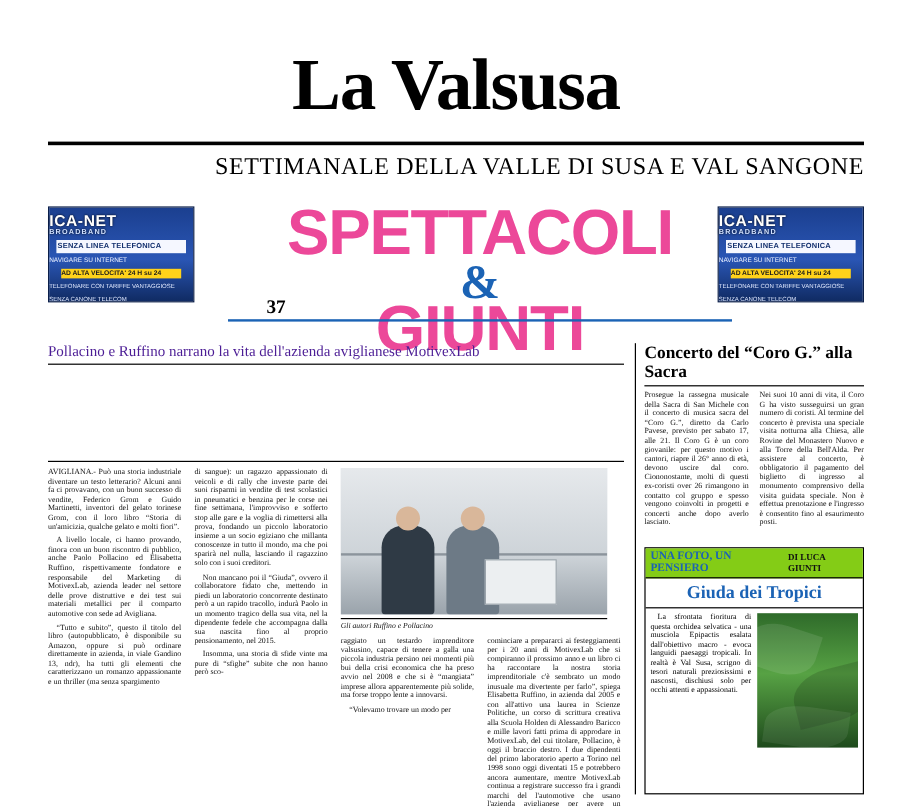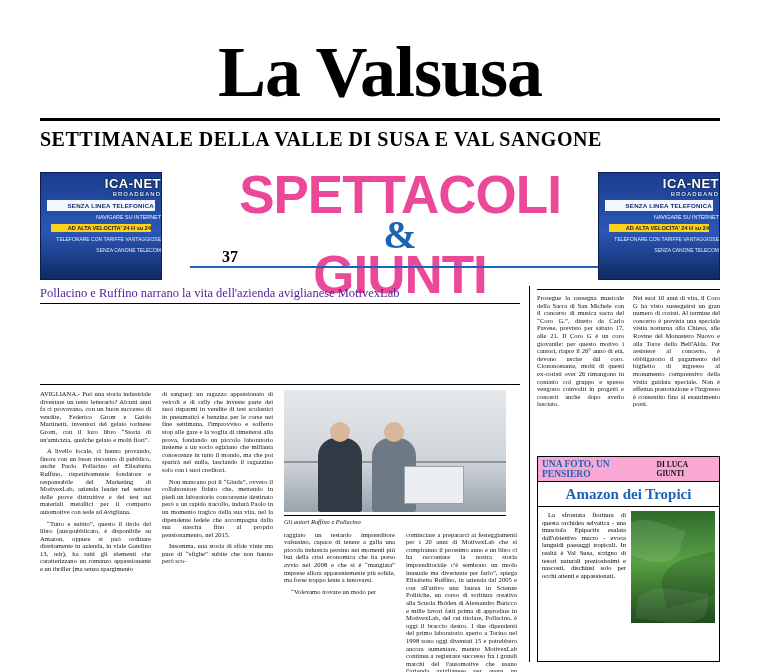--- a/index.html
+++ b/index.html
@@ -17,51 +17,51 @@
   }
 
   
   .masthead {
     position: absolute;
     left: 40px; top: 30px; width: 680px;
   }
   .masthead-title {
     font-family: "Liberation Serif", serif;
     font-weight: bold;
-    font-size: 72px;
+    font-size: 61px;
     line-height: 84px;
     letter-spacing: -1px;
     text-align: center;
     color: #000;
   }
   .masthead-rule {
     border-top: 3px solid #000;
     margin-top: 4px;
   }
   .masthead-sub {
-    text-align: left;
-    font-weight: bold;
+    text-align: right;
+    font-weight: normal;
     font-size: 20px;
     letter-spacing: 0.5px;
     margin-top: 7px;
     color: #000;
   }
 
   
   .banner-row {
     position: absolute;
     left: 40px; top: 170px; width: 680px; height: 105px;
   }
   .ad-box {
     position: absolute;
-    width: 122px; height: 108px;
+    width: 122px; height: 80px;
     background: linear-gradient(180deg,#1b3f8f 0%, #2a56b5 55%, #102b63 100%);
     border: 1px solid #0b1f4a;
     color: #fff;
-    text-align: right;
+    text-align: left;
     padding-top: 3px;
   }
   .ad-box.left { left: 0; top: 2px; }
   .ad-box.right { left: 558px; top: 2px; }
   .ad-logo {
     font-size: 13px; font-weight: bold; letter-spacing: 0.5px;
     font-family: "Liberation Sans", sans-serif;
     color: #ffffff;
     text-shadow: 0 0 2px #000;
   }
@@ -242,21 +242,21 @@
   .right-cols .col { width: 87px; }
 
   
   .feature {
     position: absolute;
     left: 497px; top: 170px; width: 183px; height: 206px;
     border: 1px solid #000;
   }
   .feature-head {
     display: flex; justify-content: space-between; align-items: center;
-    background: #f9a8d4;
+    background: #84cc16;
     border-bottom: 1px solid #000;
     padding: 2px 4px;
   }
   .feature-head .lbl {
     color: #1b63b5; font-weight: bold; font-size: 9.5px;
     font-family: "Liberation Serif", serif;
   }
   .feature-head .by {
     color: #111; font-weight: bold; font-size: 7.5px;
     font-family: "Liberation Serif", serif;
@@ -379,37 +379,38 @@
           </div>
           <div class="col">
             <p class="noind">cominciare a prepararci ai festeggiamenti per i 20 anni di MotivexLab che si compiranno il prossimo anno e un libro ci ha raccontare la nostra storia imprenditoriale c'è sembrato un modo inusuale ma divertente per farlo”, spiega Elisabetta Ruffino, in azienda dal 2005 e con all'attivo una laurea in Scienze Politiche, un corso di scrittura creativa alla Scuola Holden di Alessandro Baricco e mille lavori fatti prima di approdare in MotivexLab, del cui titolare, Pollacino, è oggi il braccio destro. I due dipendenti del primo laboratorio aperto a Torino nel 1998 sono oggi diventati 15 e potrebbero ancora aumentare, mentre MotivexLab continua a registrare successo fra i grandi marchi del l'automotive che usano l'azienda aviglianese per avere un responso affidabile e imparziale circa la tenuta dei materiali da loro utilizzati.</p>
 
           </div>
         </div>
       </div>
     </div>
 
     <div class="right-col">
+      <div class="right-title">Concerto del “Coro G.” alla Sacra</div>
       <div class="right-rule"></div>
       <div class="right-cols">
         <div class="col">
           <p class="noind">Prosegue la rassegna musicale della Sacra di San Michele con il concerto di musica sacra del “Coro G.”, diretto da Carlo Pavese, previsto per sabato 17, alle 21. Il Coro G è un coro giovanile: per questo motivo i cantori, riapre il 26° anno di età, devono uscire dal coro. Ciononostante, molti di questi ex-coristi over 26 rimangono in contatto col gruppo e spesso vengono coinvolti in progetti e concerti anche dopo averlo lasciato.</p>
         </div>
         <div class="col">
           <p class="noind">Nei suoi 10 anni di vita, il Coro G ha visto susseguirsi un gran numero di coristi. Al termine del concerto è prevista una speciale visita notturna alla Chiesa, alle Rovine del Monastero Nuovo e alla Torre della Bell'Alda. Per assistere al concerto, è obbligatorio il pagamento del biglietto di ingresso al monumento comprensivo della visita guidata speciale. Non è effettua prenotazione e l'ingresso è consentito fino al esaurimento posti.</p>
         </div>
       </div>
     </div>
 
     <div class="feature">
       <div class="feature-head">
         <span class="lbl">UNA FOTO, UN PENSIERO</span>
         <span class="by">DI LUCA GIUNTI</span>
       </div>
-      <div class="feature-title">Amazon dei Tropici</div>
+      <div class="feature-title">Giuda dei Tropici</div>
       <div class="feature-body">
         <div class="feature-text">
           <p class="noind">La sfrontata fioritura di questa orchidea selvatica - una musciola Epipactis esalata dall'obiettivo macro - evoca languidi paesaggi tropicali. In realtà è Val Susa, scrigno di tesori naturali preziosissimi e nascosti, dischiusi solo per occhi attenti e appassionati.</p>
         </div>
         <div class="feature-photo">
           <div class="leaf l1"></div>
           <div class="leaf l2"></div>
           <div class="leaf l3"></div>
         </div>
       </div>

